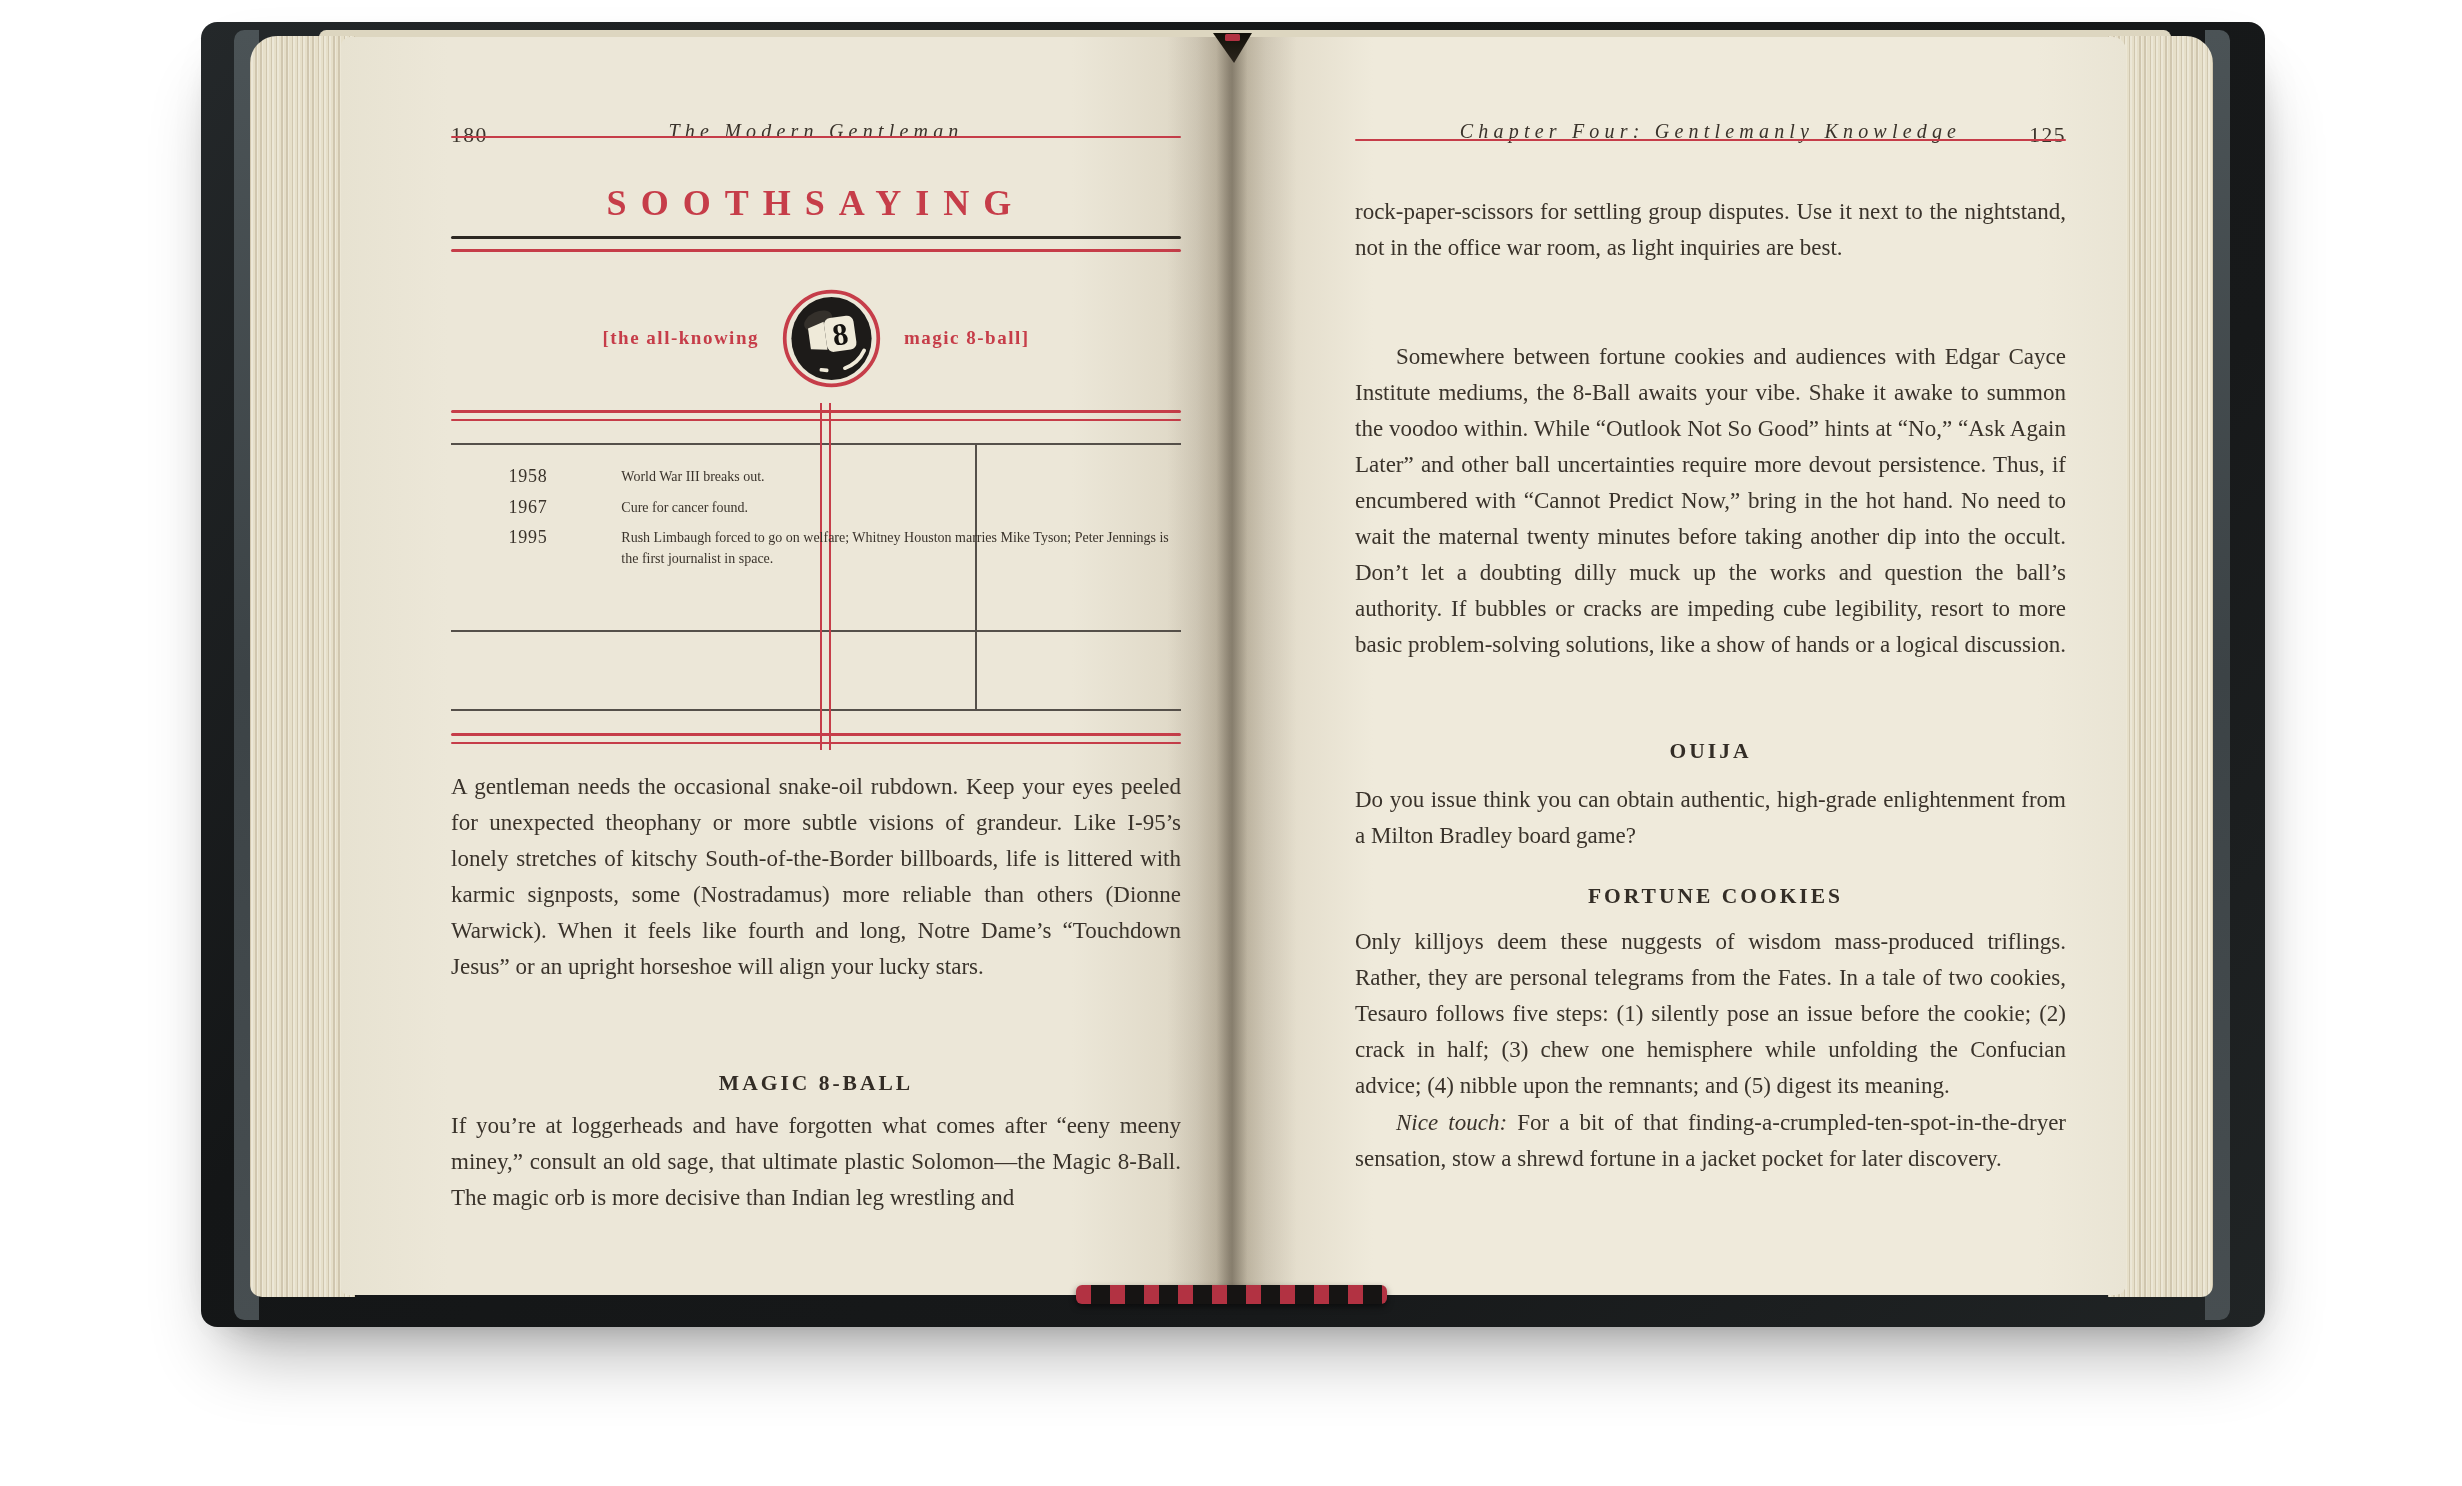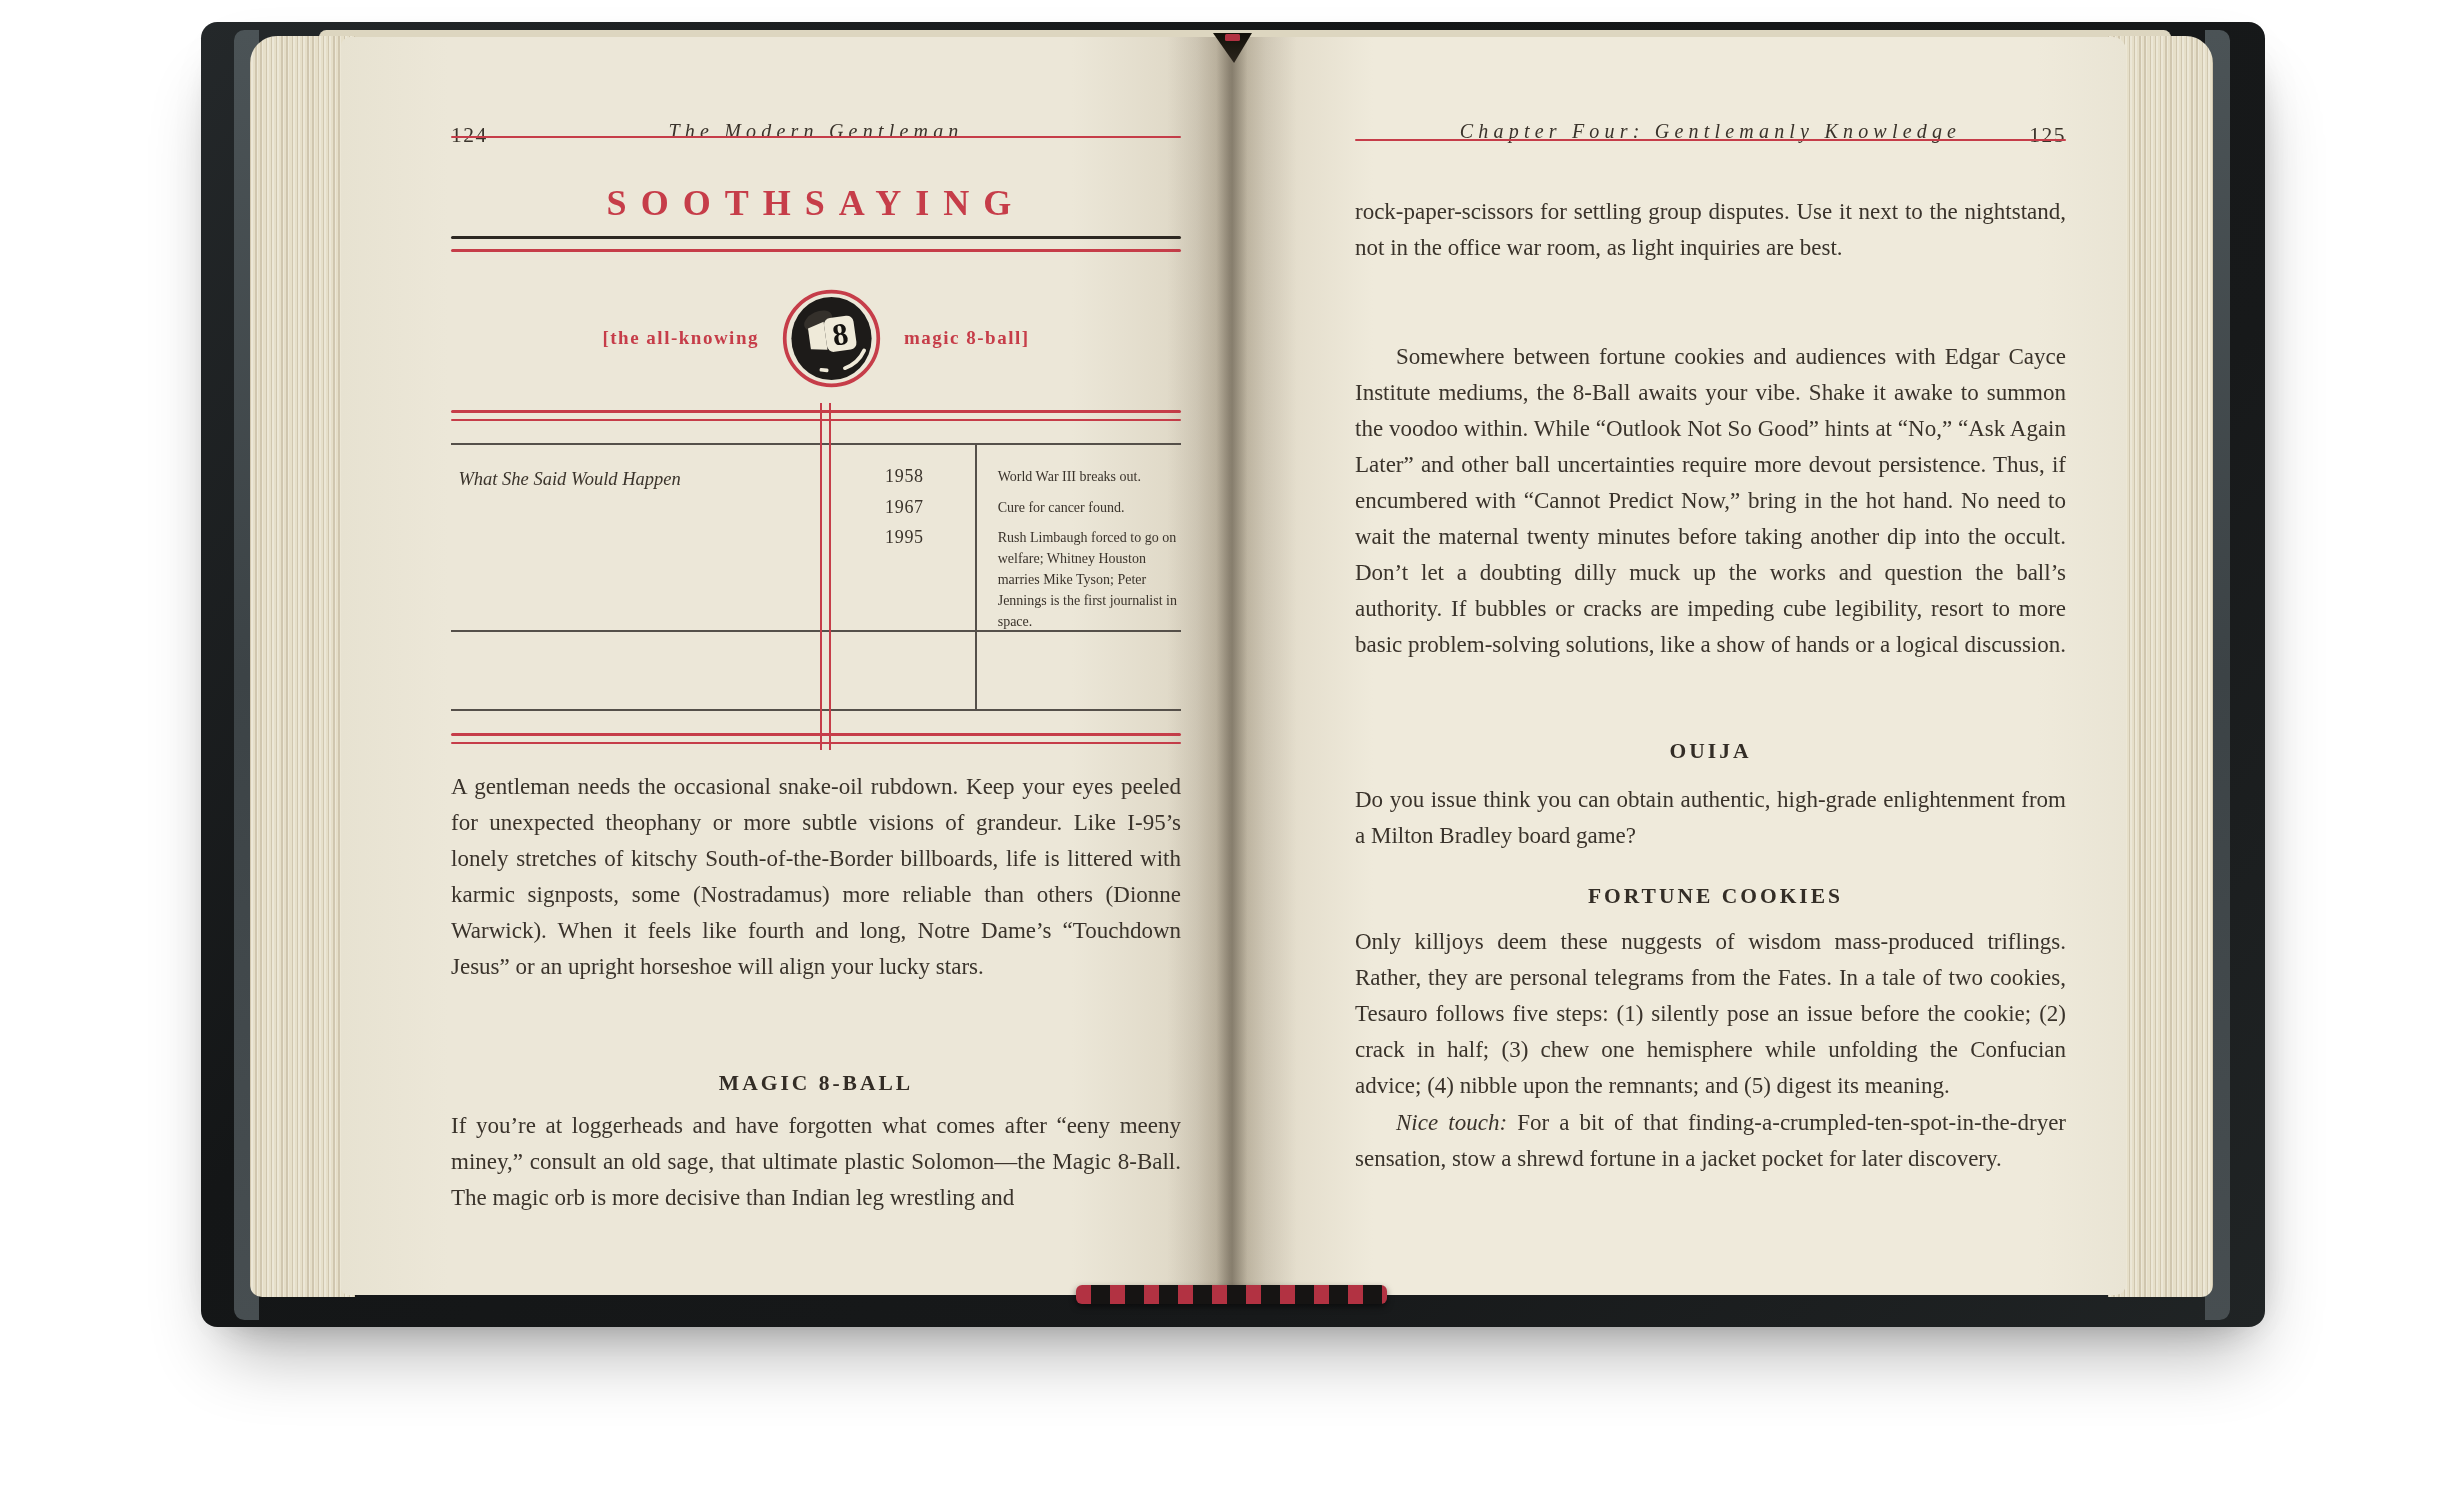--- a/index.html
+++ b/index.html
@@ -74,21 +74,21 @@
   <div class="cover"></div>
   <div class="board board-left"></div>
   <div class="board board-right"></div>
   <div class="page-top-edge"></div>
   <div class="page-stack stack-left"></div>
   <div class="page-stack stack-right"></div>
 
   <div class="page page-left">
 
     <div class="pagehead" style="top:83px;left:110px;width:730px;">
-      <span class="pnum" style="left:0;">124</span>
+      <span class="pnum" style="left:0;">180</span>
       <span class="rhead">The Modern Gentleman</span>
     </div>
     <div class="rule-red" style="left:110px;top:99px;width:730px;"></div>
 
     <div class="abs title" style="left:110px;top:145px;width:730px;">SOOTHSAYING</div>
     <div class="rule-black" style="left:110px;top:199px;width:730px;"></div>
     <div class="rule-red" style="left:110px;top:212px;width:730px;height:3px;"></div>
 
     <div class="abs figure" style="left:110px;top:249px;width:730px;height:104px;">
       <span class="fig-cap">[the all-knowing</span>
@@ -113,21 +113,20 @@
       <div class="thin-rule" style="left:0;top:33px;width:730px;"></div>
       <div class="thin-rule" style="left:0;top:220px;width:730px;"></div>
       <div class="thin-rule" style="left:0;top:299px;width:730px;"></div>
       <div class="rule-red" style="left:0;top:323px;width:730px;height:3px;"></div>
       <div class="rule-red" style="left:0;top:332px;width:730px;height:2.2px;"></div>
       <div class="abs" style="left:369px;top:-7.4px;width:2.2px;height:347px;background:#c63d49;"></div>
       <div class="abs" style="left:378px;top:-7.4px;width:2.2px;height:347px;background:#c63d49;"></div>
       <div class="abs" style="left:524px;top:33px;width:1.5px;height:267px;background:#55504a;"></div>
 
       <div class="trow" style="top:56px;">
-        <div class="lbl">What She Said Would Happen</div>
         <div class="entries">
           <div class="entry">
             <div class="yr">1958</div>
             <div class="tx">World War III breaks out.</div>
           </div>
           <div class="entry">
             <div class="yr">1967</div>
             <div class="tx">Cure for cancer found.</div>
           </div>
           <div class="entry">

